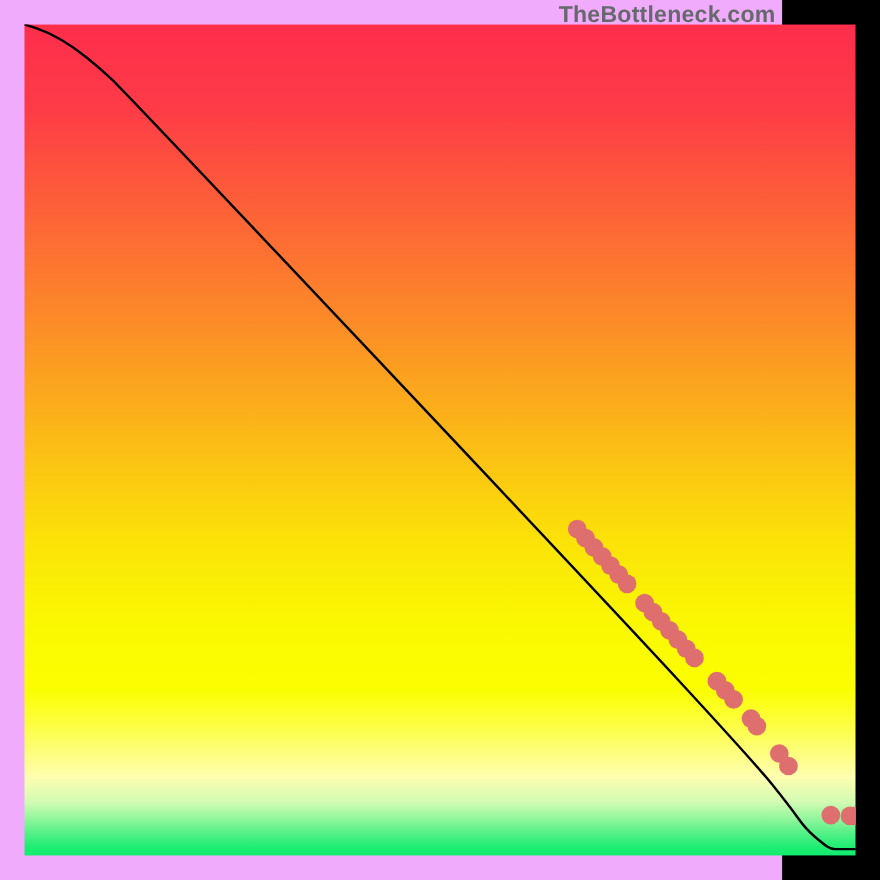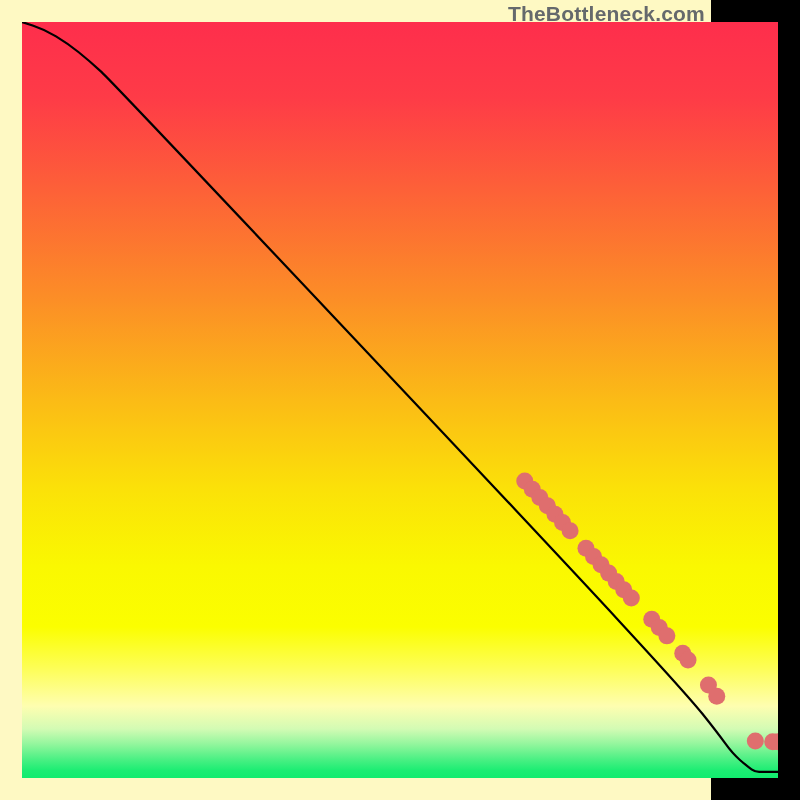--- a/index.html
+++ b/index.html
@@ -1,21 +1,21 @@
 <!DOCTYPE html>
 <html><head>
 <meta charset="utf-8">
 <style>
   * { margin: 0; padding: 0; box-sizing: border-box; }
   html, body { width: 800px; height: 800px; overflow: hidden; background: #000; }
   .stage {
     position: relative;
     width: 711px;
     height: 800px;
-    background: #fef9c3;
+    background: #f0abfc;
     text-align: right;
   }
   .plot {
     position: absolute;
     left: 22px;
     top: 22px;
     width: 756px;
     height: 756px;
     overflow: hidden;
   }

